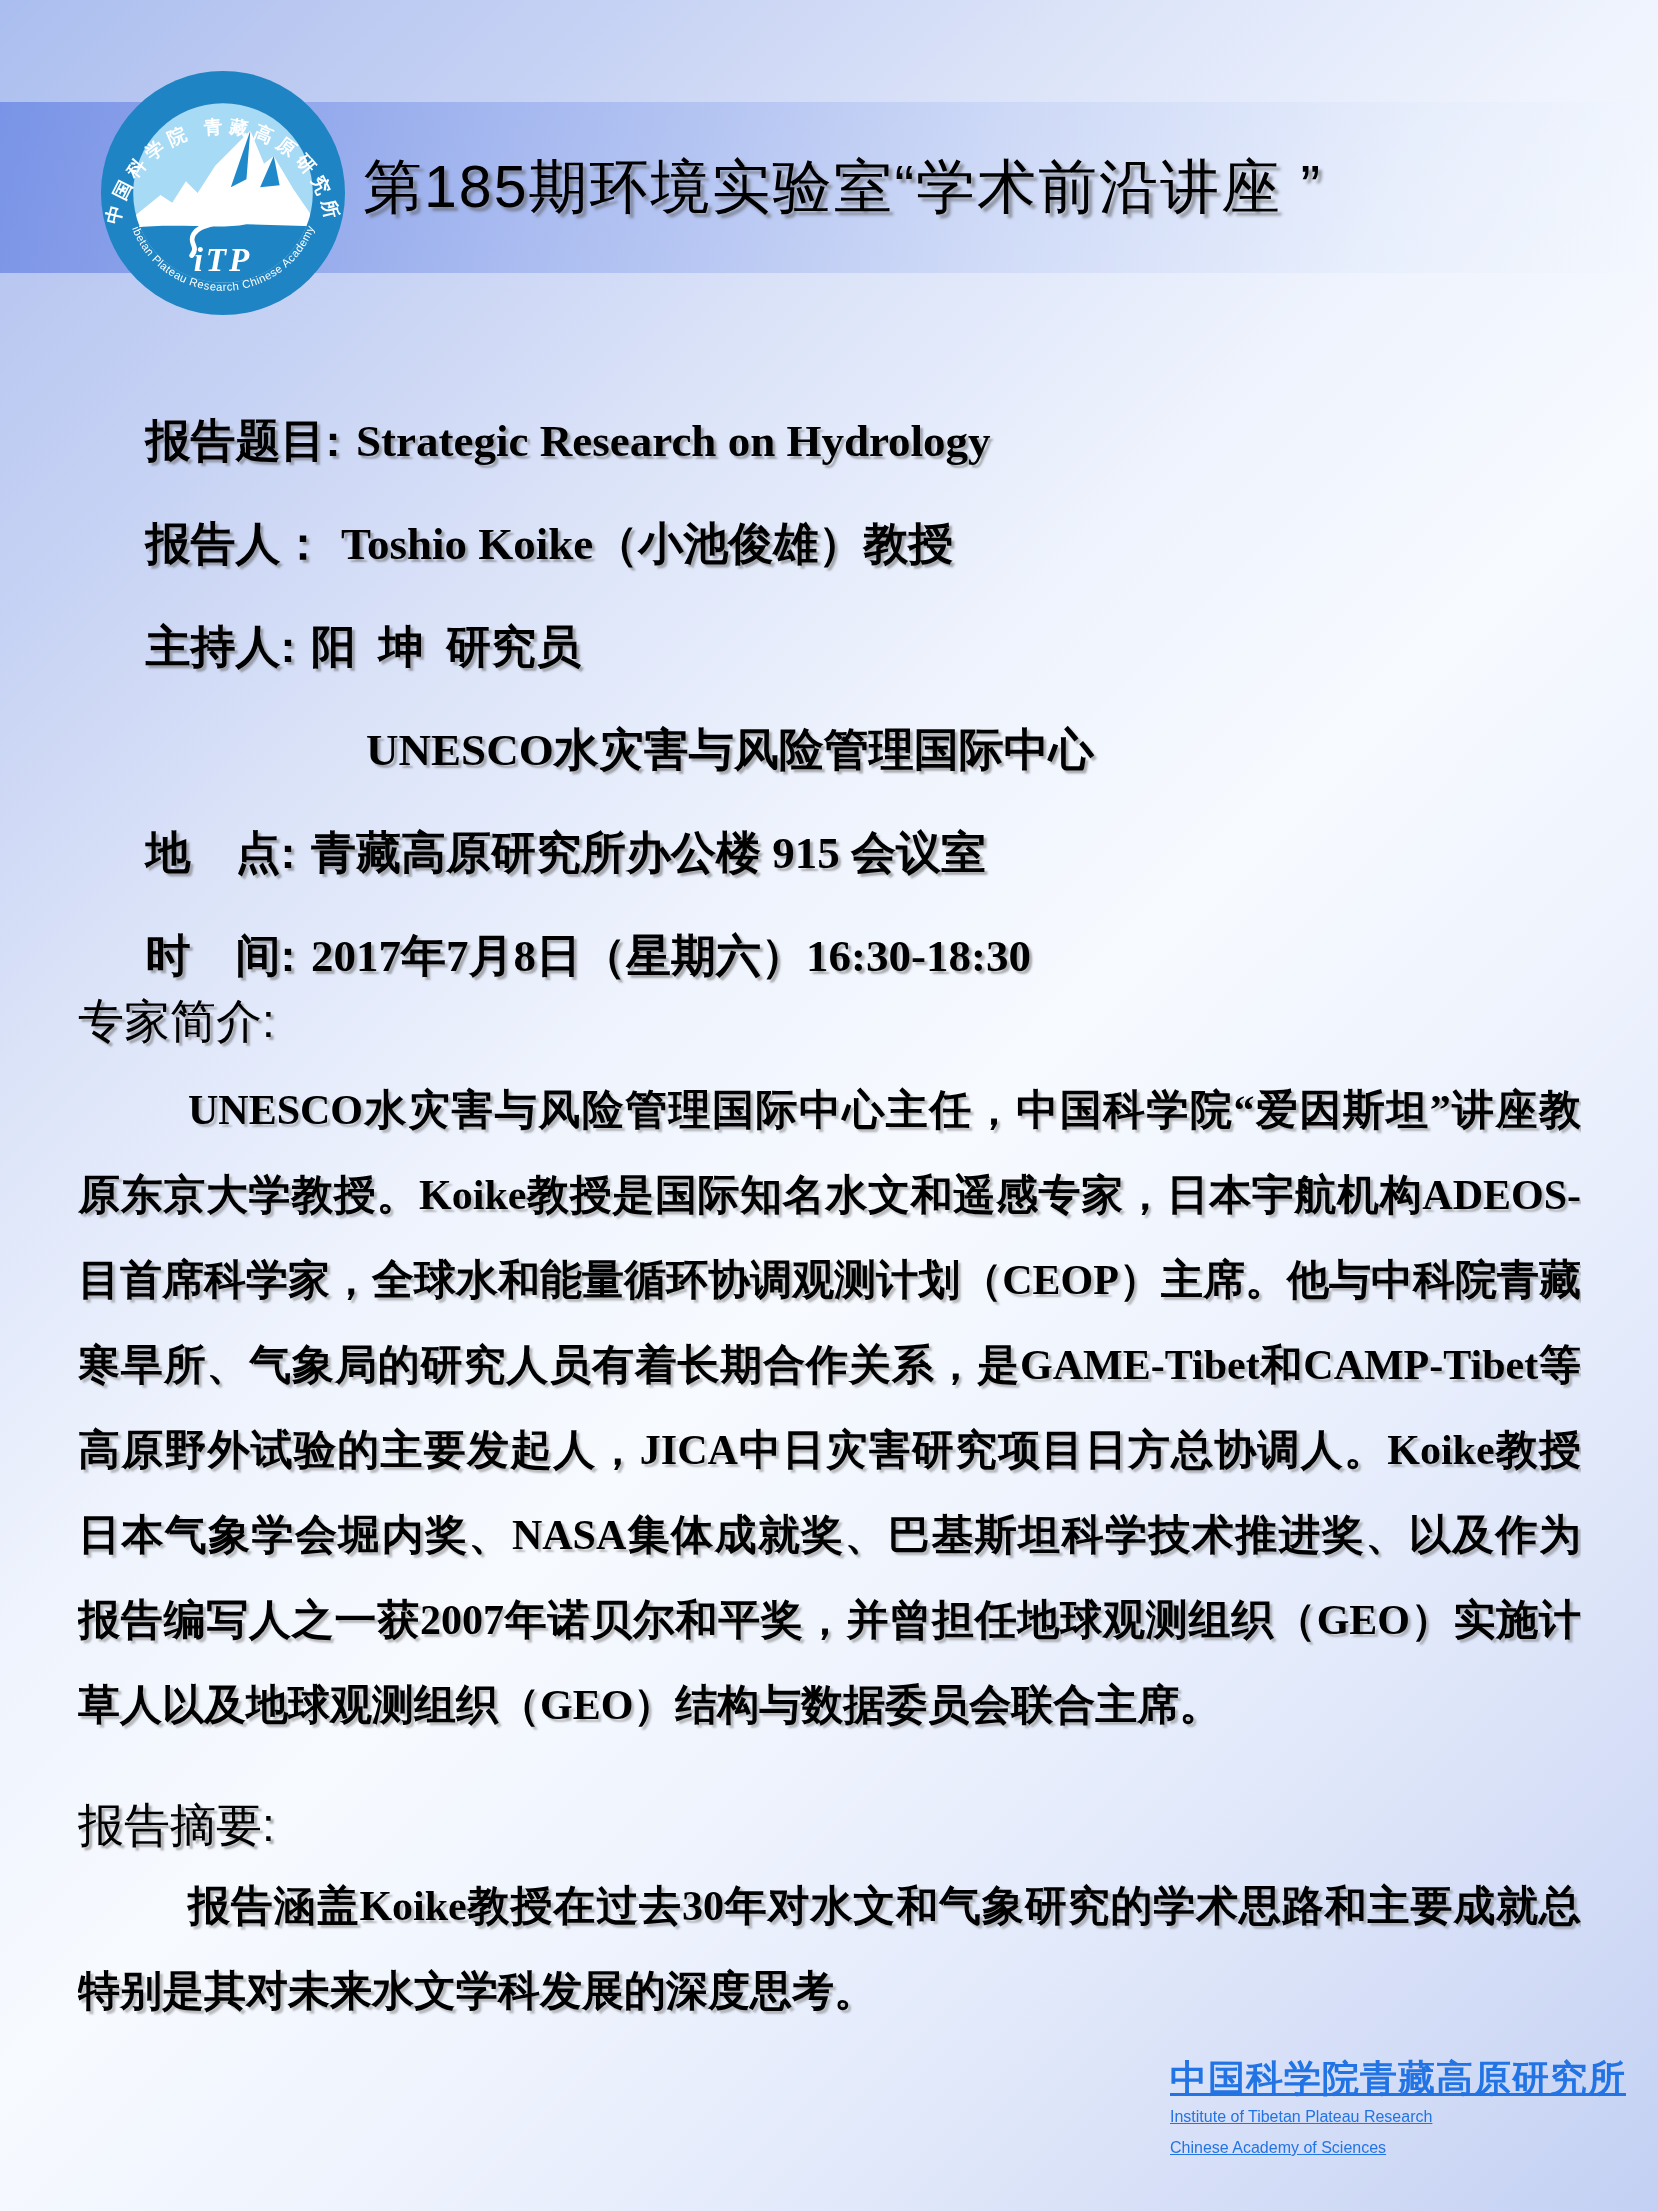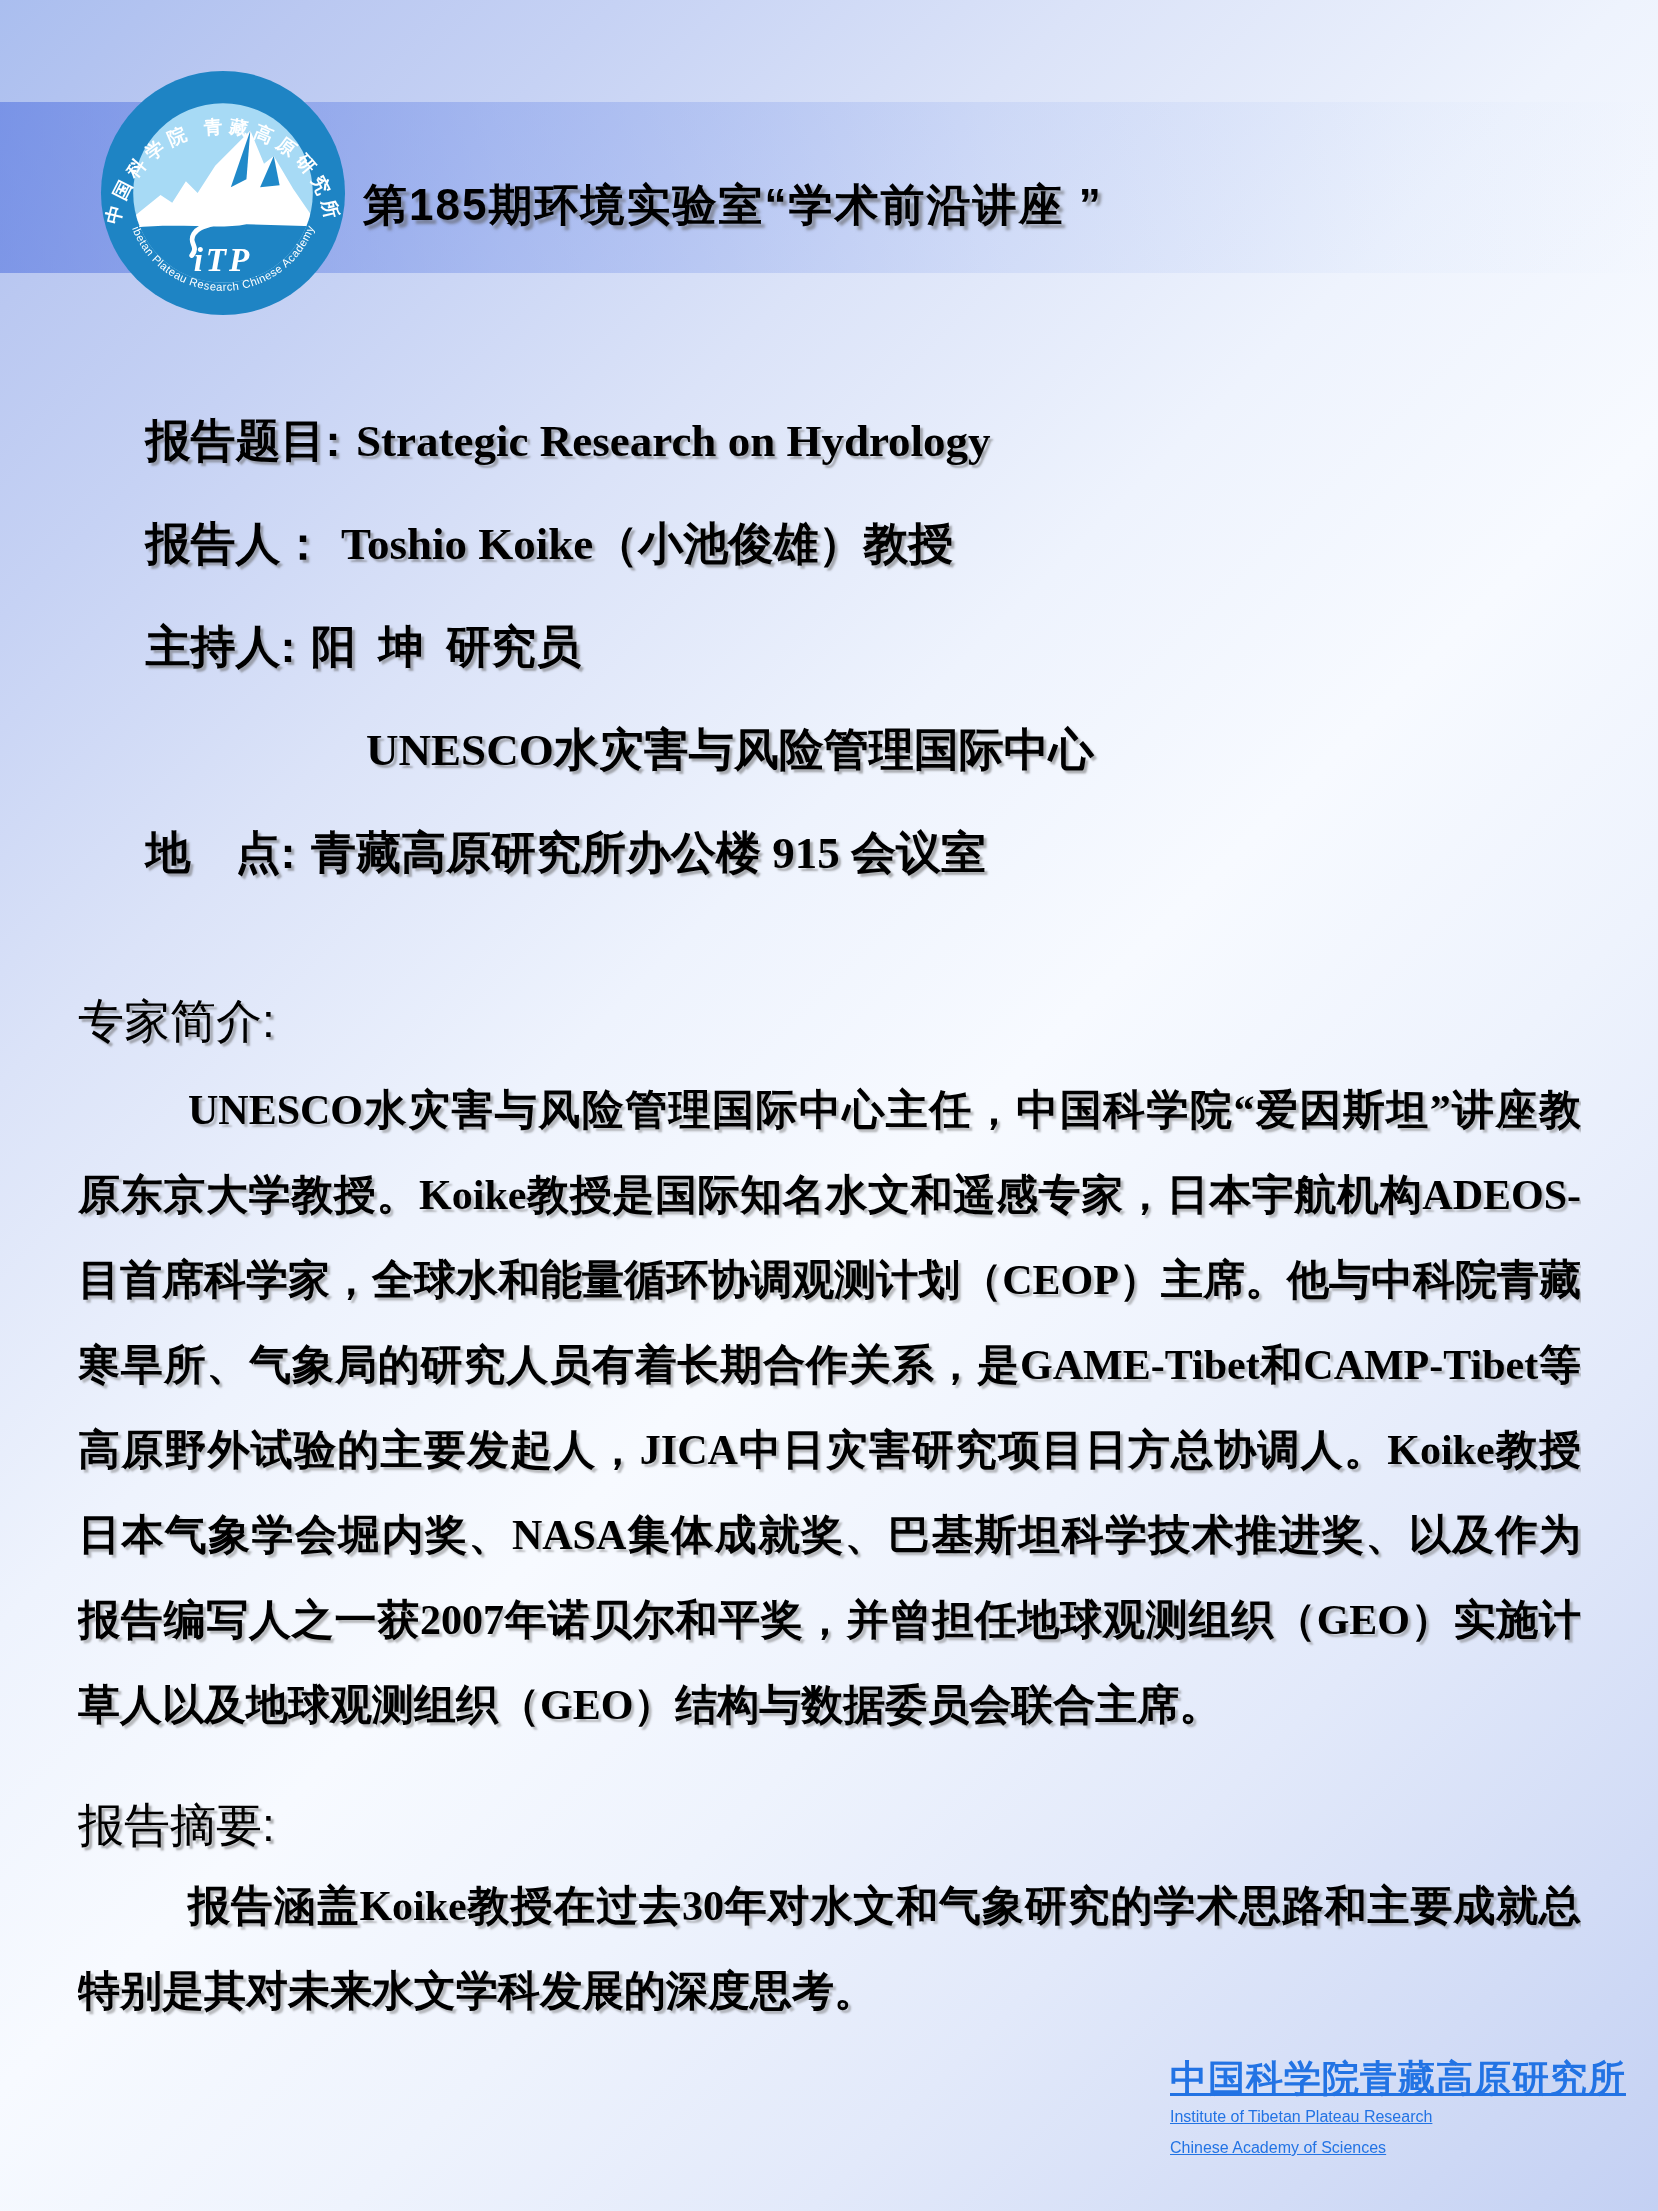--- a/index.html
+++ b/index.html
@@ -13,23 +13,23 @@
     color:#000;
   }
   .title-band{
     position:absolute;left:0;right:0;top:102px;height:171px;
     background:linear-gradient(to right,
       rgba(72,106,222,0.52) 0%, rgba(110,140,232,0.38) 30%,
       rgba(150,175,240,0.22) 60%, rgba(190,210,248,0.10) 85%,
       rgba(220,235,252,0) 100%);
   }
   .page-title{
-    position:absolute;left:363px;top:176px;
+    position:absolute;left:363px;top:148px;
     font-family:"Liberation Sans","DejaVu Sans",sans-serif;
-    font-weight:bold;font-size:44px;letter-spacing:2px;white-space:pre;
+    font-weight:normal;font-size:59px;letter-spacing:2px;white-space:pre;
     text-shadow:3.9px 3.9px 2.9px rgba(90,90,90,0.55);
   }
   .logo{position:absolute;left:100px;top:70px;width:246px;height:246px;}
   .info-list{position:absolute;left:78px;top:359px;right:78px;}
   .info-row{
     height:103px;font-size:45px;font-weight:bold;white-space:pre;
     text-shadow:2.9px 2.9px 2px rgba(100,100,100,0.5);
   }
   .info-label{font-family:"Liberation Sans","DejaVu Sans",sans-serif;margin-right:15.6px;}
   .info-value{font-family:"Liberation Serif","DejaVu Serif",serif;}
@@ -103,20 +103,23 @@
     </div>
     <div class="info-row">
       <span class="info-label">主持人:</span><span class="info-value">阳  坤  研究员</span>
     </div>
     <div class="info-row indented">
       <span class="info-label"></span><span class="info-value">UNESCO水灾害与风险管理国际中心</span>
     </div>
     <div class="info-row">
       <span class="info-label">地　点:</span><span class="info-value">青藏高原研究所办公楼 915 会议室</span>
     </div>
+    <div class="info-row">
+      <span class="info-label">时　间:</span><span class="info-value">2017年7月8日（星期六）16:30-18:30</span>
+    </div>
   </div>
 
   <div class="section-heading" style="top:991px;">专家简介:</div>
   <div class="para" style="top:1068px;">
     <div class="para-line indent">UNESCO水灾害与风险管理国际中心主任，中国科学院“爱因斯坦”讲座教授，</div>
     <div class="para-line">原东京大学教授。Koike教授是国际知名水文和遥感专家，日本宇航机构ADEOS-II项</div>
     <div class="para-line">目首席科学家，全球水和能量循环协调观测计划（CEOP）主席。他与中科院青藏所、</div>
     <div class="para-line">寒旱所、气象局的研究人员有着长期合作关系，是GAME-Tibet和CAMP-Tibet等青藏</div>
     <div class="para-line">高原野外试验的主要发起人，JICA中日灾害研究项目日方总协调人。Koike教授曾获</div>
     <div class="para-line">日本气象学会堀内奖、NASA集体成就奖、巴基斯坦科学技术推进奖、以及作为IPCC</div>

